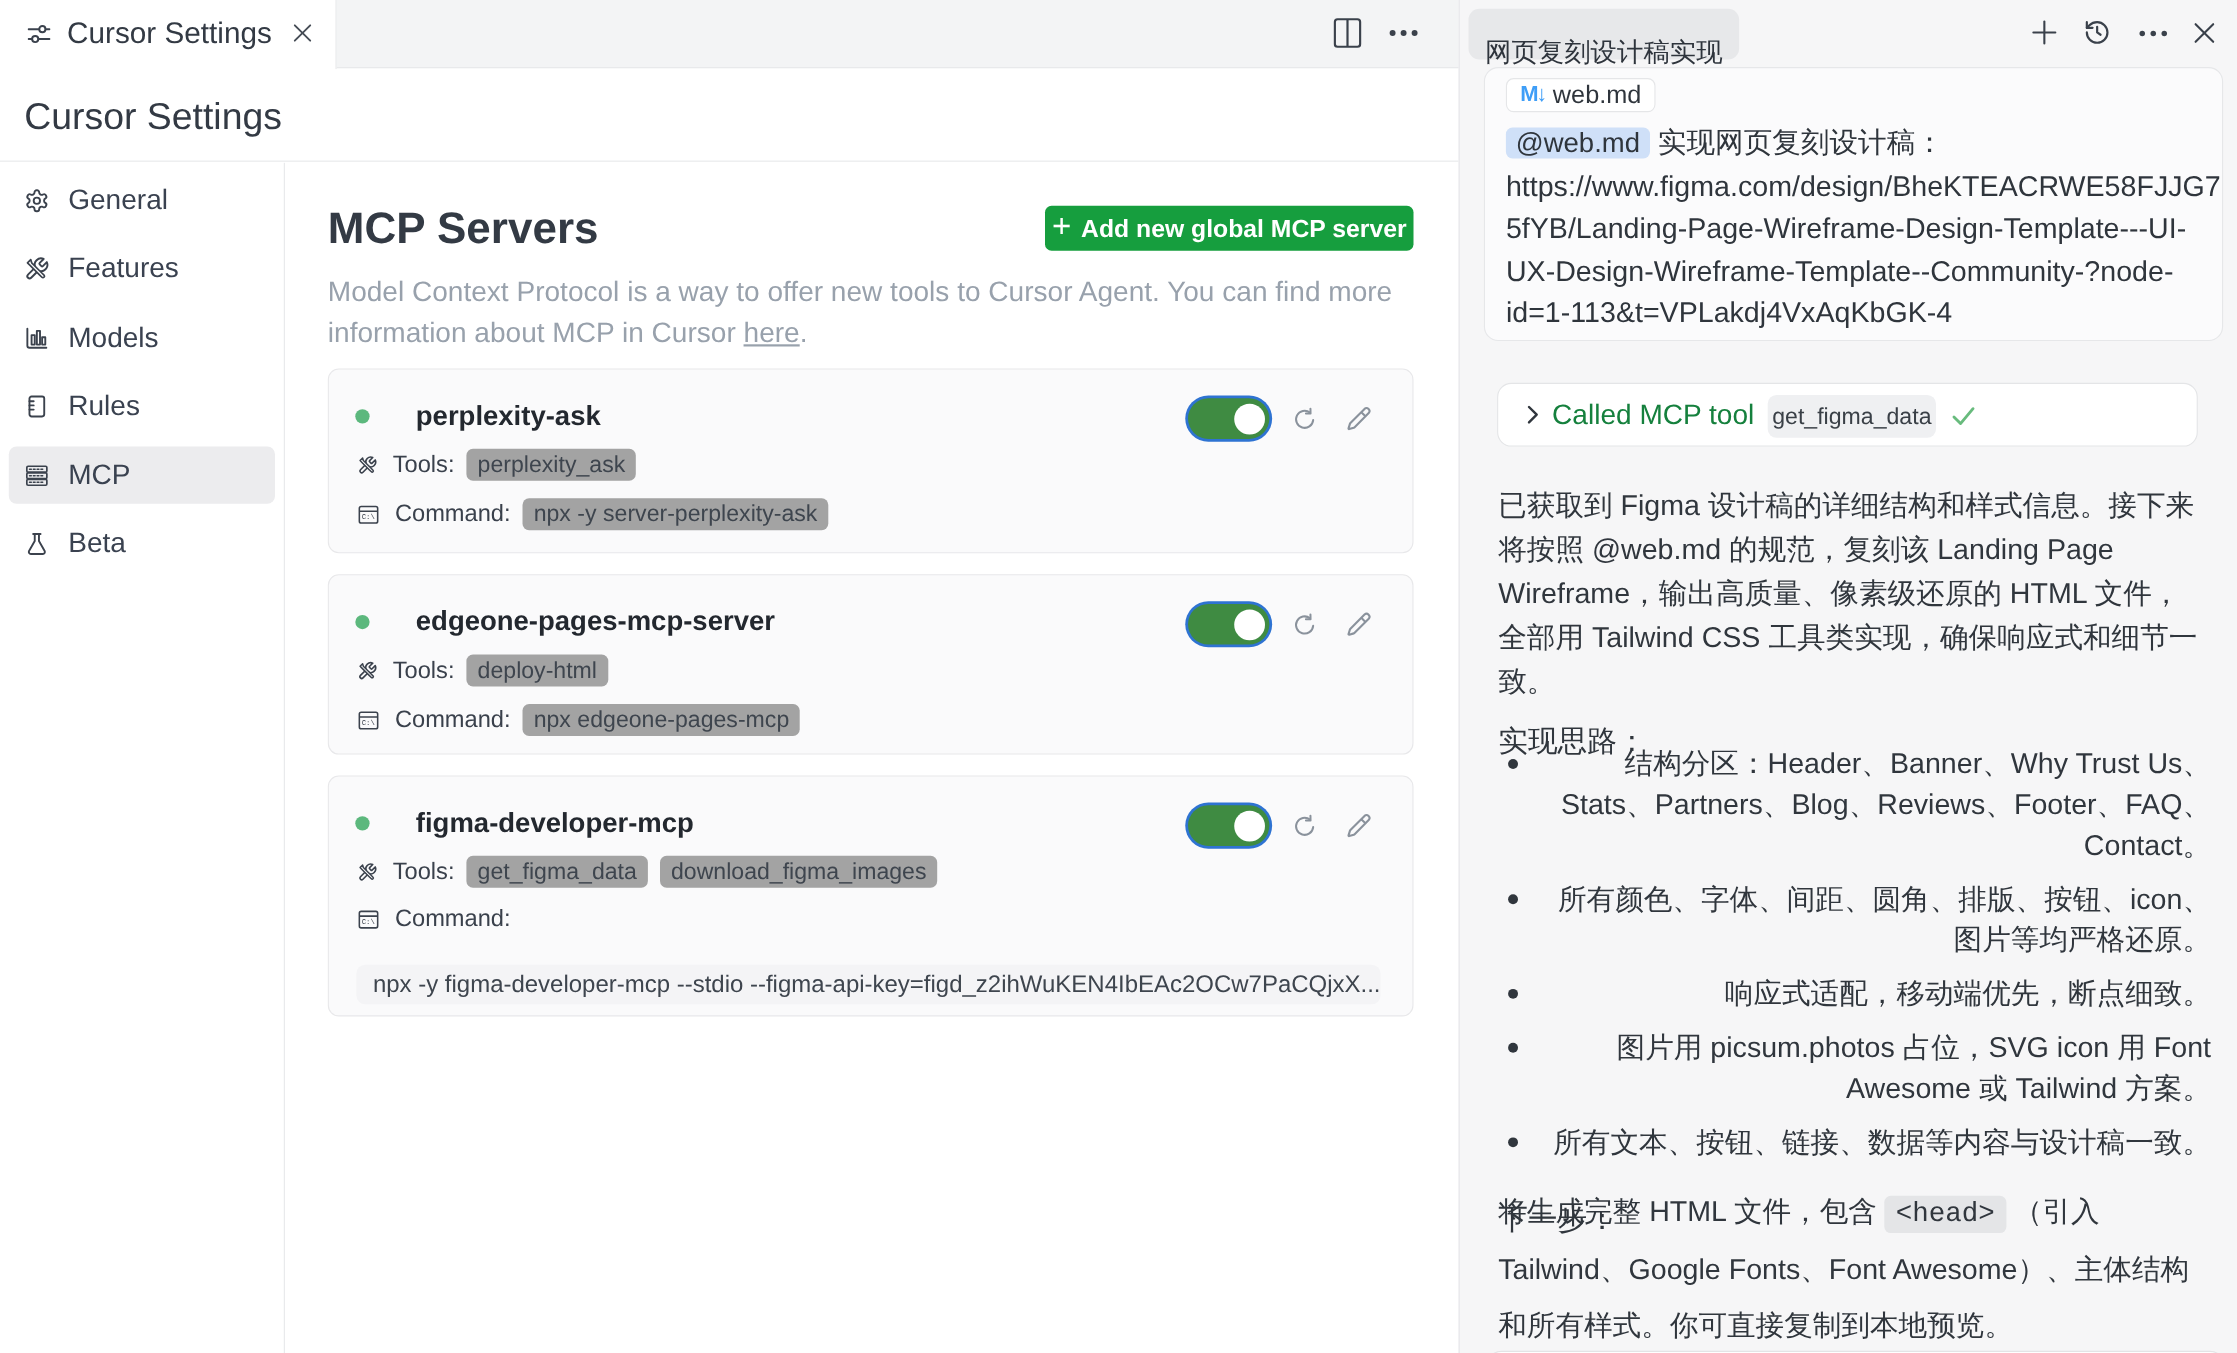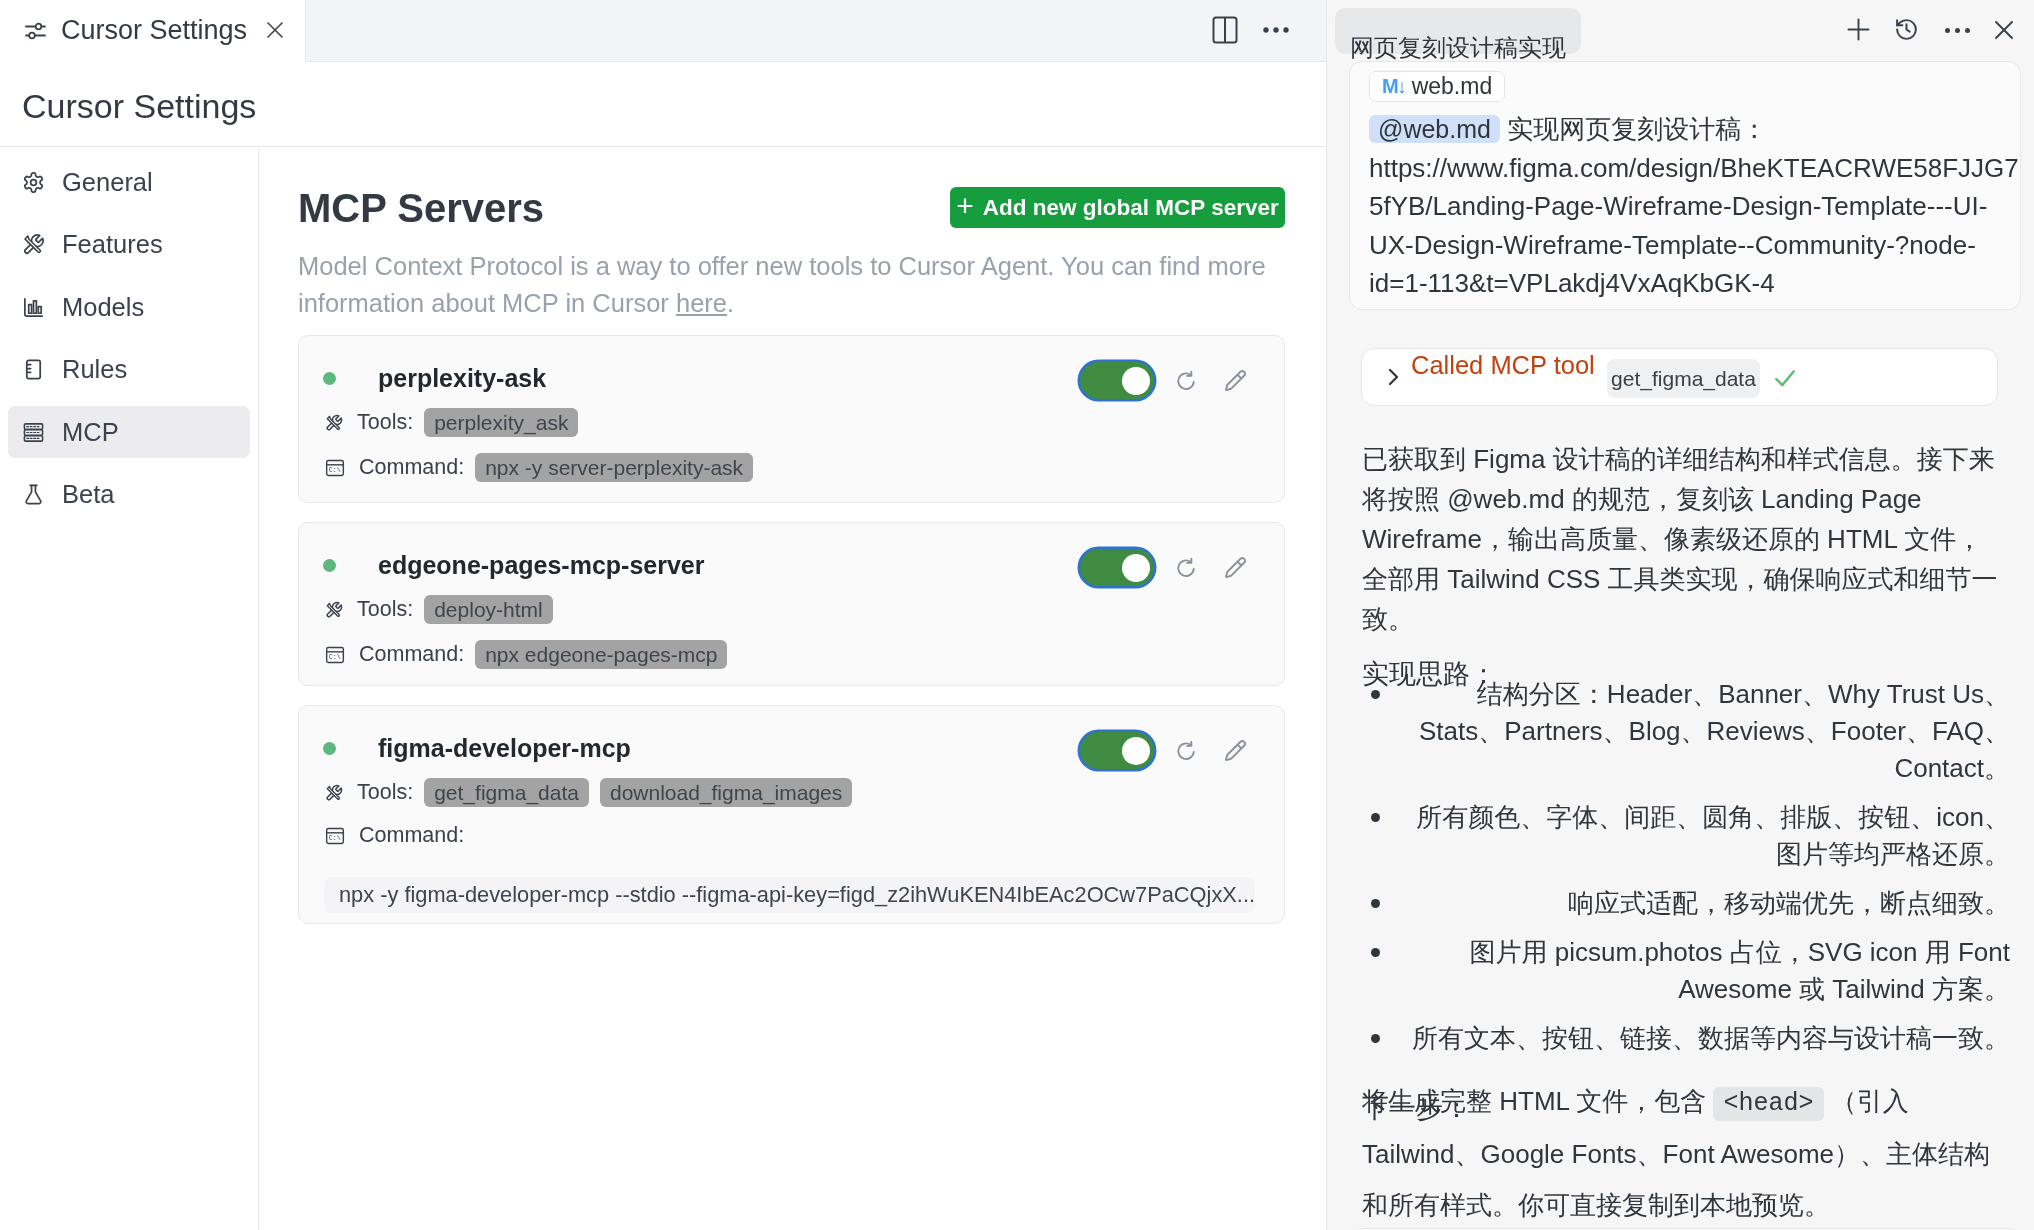--- a/index.html
+++ b/index.html
@@ -75,21 +75,21 @@
 #mdchip { position:absolute; left:19px; top:9px; height:31px; display:inline-flex; align-items:center;
   background:#fff; border:1px solid #e5e6e8; border-radius:7px; padding:0 12px;
   font-size:23px; color:#2f353c; }
 #mdchip .mdicon { color:#3f9ef7; font-weight:700; font-size:20px; margin-right:7px; letter-spacing:-2px; }
 #bubbletext { position:absolute; left:19px; top:48px; width:660px; font-size:26px;
   line-height:38.5px; color:#2f353c; white-space:nowrap; }
 .atpill { background:#cfe0f8; border-radius:6px; padding:0 9px; font-size:25px; }
 #toolbox { position:absolute; left:34px; top:348px; width:637px; height:58px;
   background:#fff; border:1px solid #e4e5e7; border-radius:13px; }
 #toolbox .chev { position:absolute; left:21px; top:18px; }
-#toolbox .tbl { position:absolute; left:49px; top:2px; font-size:25.5px; color:#c2410c; }
+#toolbox .tbl { position:absolute; left:49px; top:14px; font-size:25.5px; color:#15803d; }
 #toolbox .ttag { position:absolute; left:245px; top:10px; width:153px; height:39px; line-height:39px;
   text-align:center; background:#eff0f2; border-radius:8px; font-size:21px; color:#3a4047; }
 #toolbox .check { position:absolute; left:410px; top:16px; }
 
 .chatp { position:absolute; left:35px; width:660px; font-size:26px; line-height:40px; color:#30363d; white-space:nowrap; }
 .chath { position:absolute; left:35px; font-size:27px; font-weight:400; color:#30363d;margin-top:24px; }
 #bullets { position:absolute; left:35px; top:676px; width:648px; }
 #bullets .li { position:relative; padding-left:31px; font-size:26px; line-height:37px;
   color:#30363d; margin-bottom:12px; white-space:nowrap;text-align:right; }
 #bullets .li:before { content:""; position:absolute; left:9px; top:14px; width:9px; height:9px;

